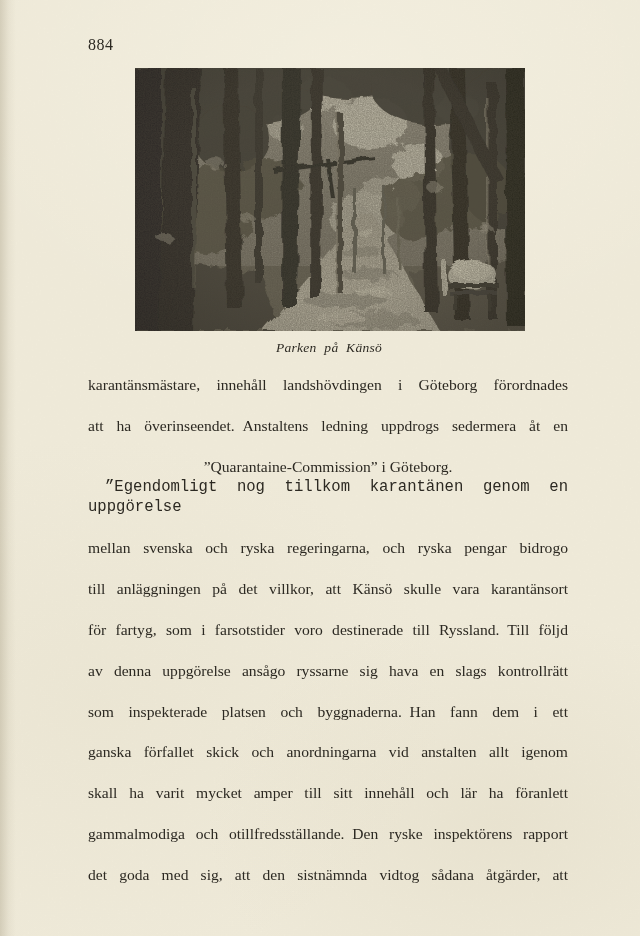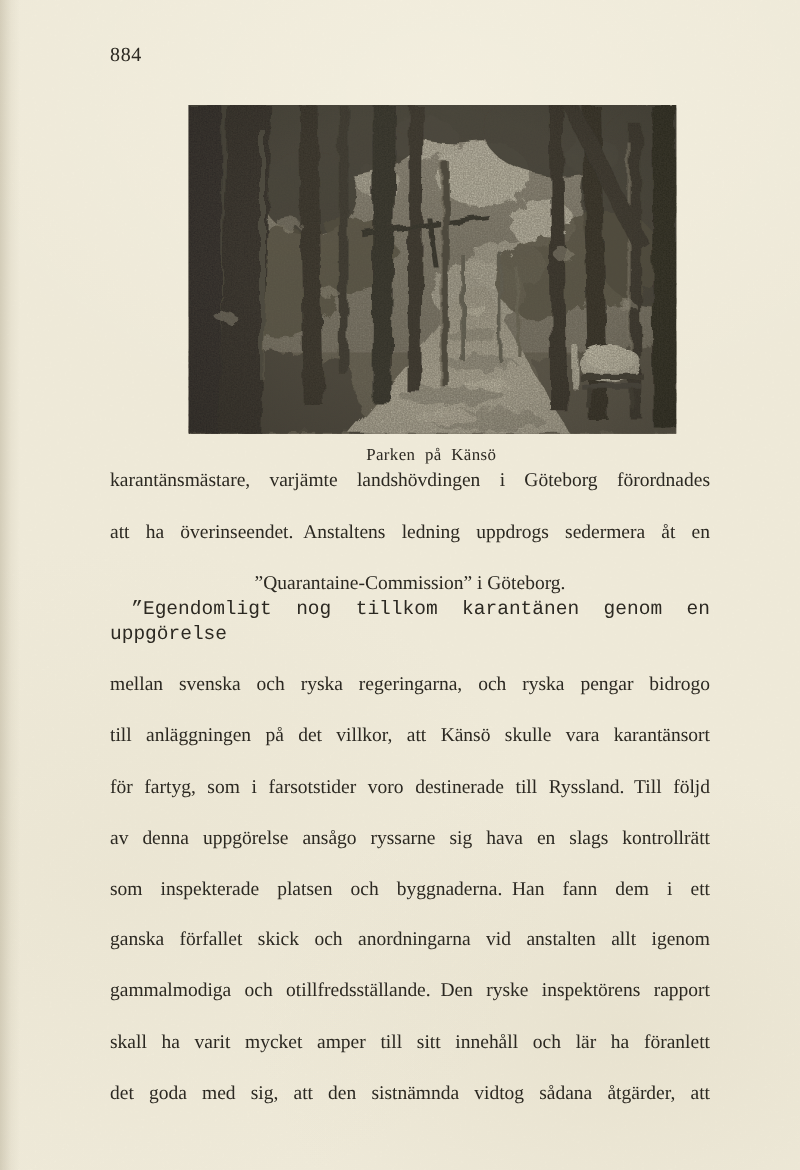--- a/index.html
+++ b/index.html
@@ -39,21 +39,21 @@
     position:absolute;left:88px;top:0;
     font-size:16px;letter-spacing:0.5px;
   }
   .running-title{
     position:absolute;left:88px;width:480px;top:0;
     text-align:center;
     font-size:16.5px;letter-spacing:2.2px;word-spacing:6px;
   }
 
   
-  .figure{position:absolute;left:135px;top:68px;width:388px;margin:16px;}
+  .figure{position:absolute;left:135px;top:68px;width:388px;margin:0;font-style:italic;}
   .photo{position:relative;width:390px;height:263px;background:#8f8a7b;}
   .photo svg{display:block;}
   .photo .vignette{
     position:absolute;inset:0;
     background:radial-gradient(ellipse at 50% 45%, rgba(0,0,0,0) 55%, rgba(30,28,22,0.22) 100%);
   }
   .caption{
     margin-top:9px;text-align:center;
     font-size:13.5px;word-spacing:4px;letter-spacing:0.3px;
   }
@@ -201,28 +201,28 @@
         </g>
 
         <rect width="390" height="263" filter="url(#grainF)" opacity="0.5"></rect>
       </svg>
       <div class="vignette"></div>
     </div>
     <figcaption class="caption">Parken på Känsö</figcaption>
   </figure>
 
   <div class="body-text">
-      <div class="line">karantänsmästare, varjämte landshövdingen i Göteborg förordnades</div>
+      <div class="line">karantänsmästare, innehåll landshövdingen i Göteborg förordnades</div>
       <div class="line">att ha överinseendet. Anstaltens ledning uppdrogs sedermera åt en</div>
       <div class="line last">”Quarantaine-Commission” i Göteborg.</div>
       <div class="line indent">”Egendomligt nog tillkom karantänen genom en uppgörelse</div>
       <div class="line">mellan svenska och ryska regeringarna, och ryska pengar bidrogo</div>
       <div class="line">till anläggningen på det villkor, att Känsö skulle vara karantänsort</div>
       <div class="line">för fartyg, som i farsotstider voro destinerade till Ryssland. Till följd</div>
       <div class="line">av denna uppgörelse ansågo ryssarne sig hava en slags kontrollrätt</div>
       <div class="line">som inspekterade platsen och byggnaderna. Han fann dem i ett</div>
       <div class="line">ganska förfallet skick och anordningarna vid anstalten allt igenom</div>
+      <div class="line">skall ha varit mycket amper till sitt innehåll och lär ha föranlett</div>
       <div class="line">gammalmodiga och otillfredsställande. Den ryske inspektörens rapport</div>
-      <div class="line">skall ha varit mycket amper till sitt innehåll och lär ha föranlett</div>
       <div class="line">det goda med sig, att den sistnämnda vidtog sådana åtgärder, att</div>
     </div>
 
 </div>
 
 </body></html>

